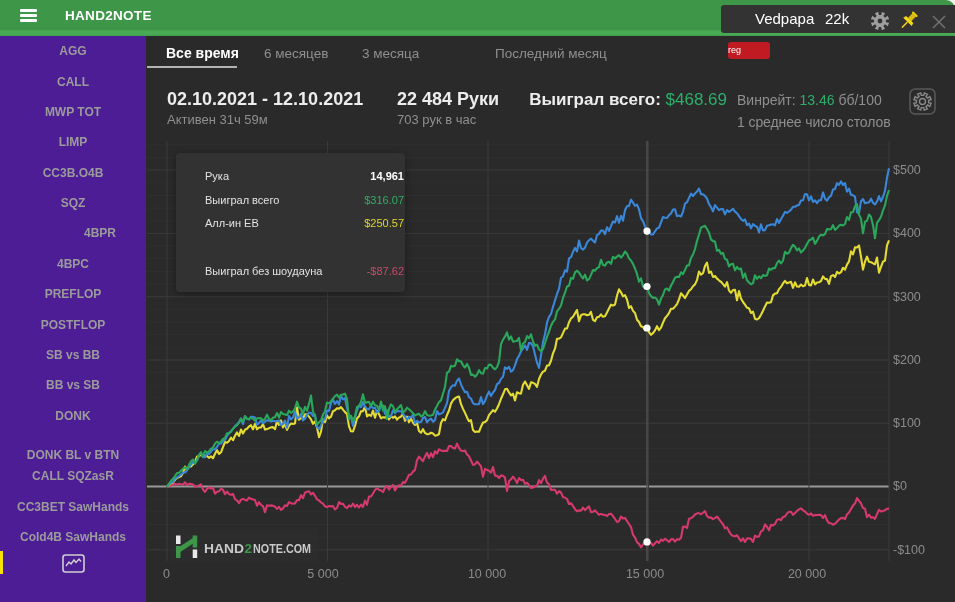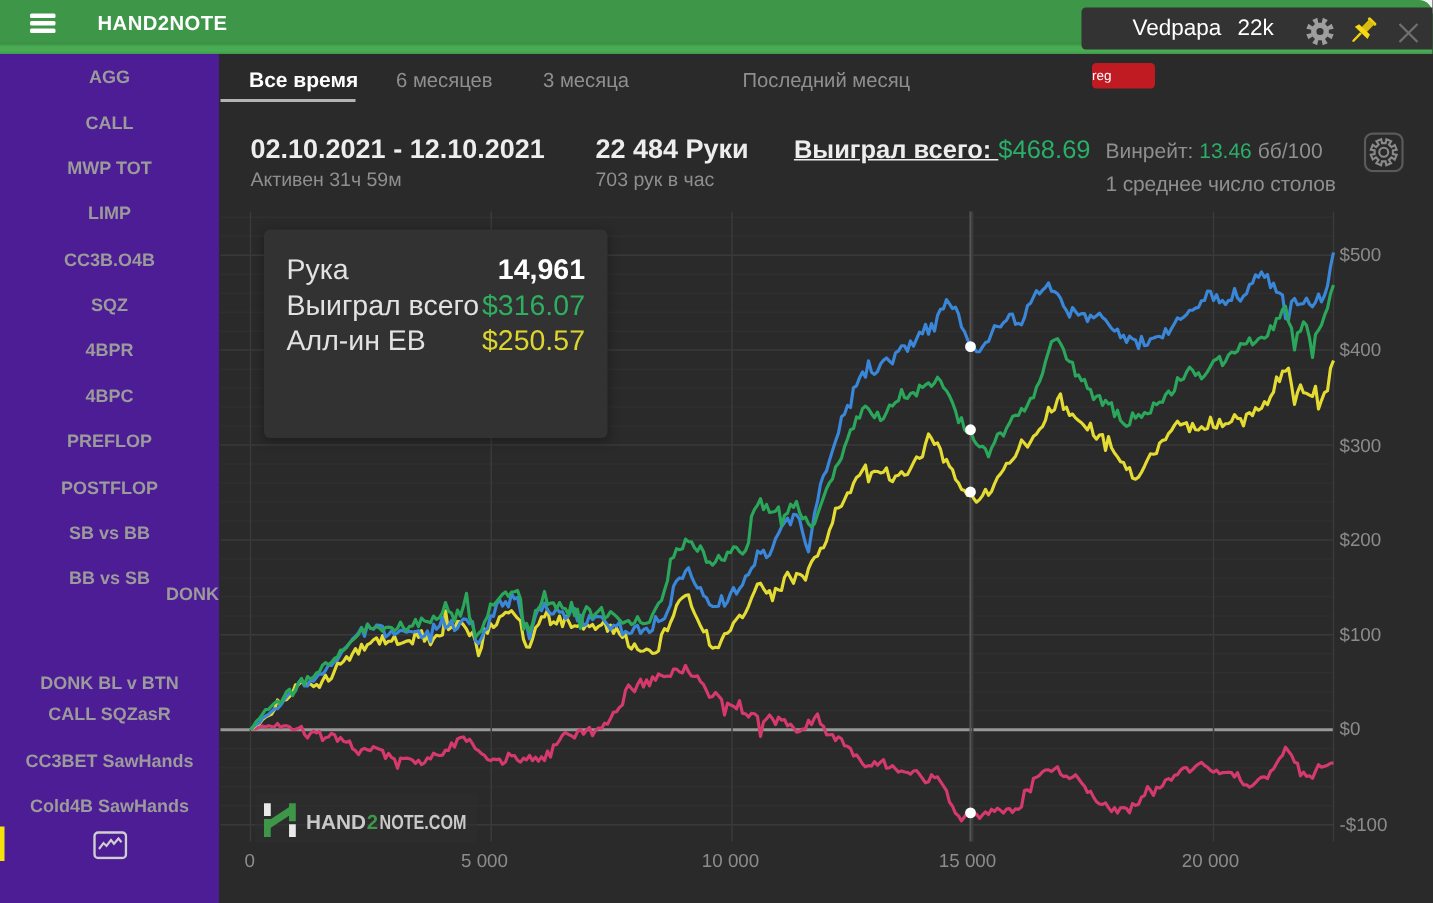--- a/index.html
+++ b/index.html
@@ -23,21 +23,21 @@
   
   .tab{position:absolute;top:46px;font-size:13.5px;font-weight:normal;color:#8f8f8f;}
   #tab1{left:166px;top:45px;color:#fefefe;font-size:14px;font-weight:bold;}
   #underline{position:absolute;left:147px;top:66px;width:90px;height:2px;background:#b3b3b3;}
   
   .w{color:#ededed;} .g{color:#8f8f8f;} .m{color:#2aaf68;}
   #stats{position:absolute;left:0;top:0;width:955px;height:140px;}
   
   #tooltip{position:absolute;left:176px;top:153px;width:229px;height:139px;background:#323232;border-radius:4px;
     box-shadow:0 2px 8px rgba(0,0,0,.35);}
-  .trow{position:absolute;left:15px;width:199px;font-size:19px;color:#e2e2e2;}
+  .trow{position:absolute;left:29px;width:199px;font-size:11px;color:#e2e2e2;}
   .tval{position:absolute;right:0;text-align:right;}
 </style></head>
 <body>
 
 <svg class="abs" style="left:0;top:0;" width="955" height="602" viewBox="0 0 955 602">
   <g>
       <line x1="147.0" y1="144.8" x2="889.0" y2="144.8" stroke="#2f2f2f" stroke-width="1"></line>
   <line x1="147.0" y1="157.5" x2="889.0" y2="157.5" stroke="#2f2f2f" stroke-width="1"></line>
   <line x1="147.0" y1="182.8" x2="889.0" y2="182.8" stroke="#2f2f2f" stroke-width="1"></line>
   <line x1="147.0" y1="195.5" x2="889.0" y2="195.5" stroke="#2f2f2f" stroke-width="1"></line>
@@ -143,27 +143,27 @@
   </div>
 </div>
 
 <div id="sidebar">
     <div class="sbitem" style="top:8px;">AGG</div>
   <div class="sbitem" style="top:39px;">CALL</div>
   <div class="sbitem" style="top:69px;">MWP TOT</div>
   <div class="sbitem" style="top:99px;">LIMP</div>
   <div class="sbitem" style="top:130px;">CC3B.O4B</div>
   <div class="sbitem" style="top:160px;">SQZ</div>
-  <div class="sbitem" style="top:190px;">4BPR</div>
+  <div class="sbitem" style="top:190px;padding-left:27px;">4BPR</div>
   <div class="sbitem" style="top:221px;">4BPC</div>
   <div class="sbitem" style="top:251px;">PREFLOP</div>
   <div class="sbitem" style="top:282px;">POSTFLOP</div>
   <div class="sbitem" style="top:312px;text-align:center;">SB vs BB</div>
   <div class="sbitem" style="top:342px;">BB vs SB</div>
-  <div class="sbitem" style="top:353px;text-align:right;">DONK</div>
+  <div class="sbitem" style="top:373px;">DONK</div>
   <div class="sbitem" style="top:412px;">DONK BL v BTN</div>
   <div class="sbitem" style="top:433px;">CALL SQZasR</div>
   <div class="sbitem" style="top:464px;">CC3BET SawHands</div>
   <div class="sbitem" style="top:494px;">Cold4B SawHands</div>
   <svg class="abs" style="left:62px;top:518px;" width="23" height="19" viewBox="0 0 23 19">
     <rect x="1" y="1" width="21" height="17" rx="2.5" fill="none" stroke="#cfcfcf" stroke-width="1.6"></rect>
     <polyline points="4,12 7,8 9,10 12,6 14,8.5 17,5 19,7.5" fill="none" stroke="#cfcfcf" stroke-width="1.4"></polyline>
   </svg>
   <div id="yellowbar"></div>
 </div>
@@ -173,27 +173,28 @@
 <div class="tab" style="left:362px;">3 месяца</div>
 <div class="tab" style="left:455px;margin-left:40px;">Последний месяц</div>
 <div id="underline"></div>
 
 <div id="stats">
   <div class="abs w" style="left:167px;top:89px;font-size:18px;font-weight:bold;">02.10.2021 - 12.10.2021</div>
   <div class="abs g" style="left:167px;top:112px;font-size:13px;">Активен 31ч 59м</div>
   <div class="abs w" style="left:397px;top:89px;font-size:18px;font-weight:bold;">22 484 Руки</div>
   <div class="abs g" style="left:397px;top:112px;font-size:13px;">703 рук в час</div>
   <div class="abs" style="left:529px;top:90px;width:198px;font-size:17px;text-align:right;white-space:nowrap;">
-    <span class="w" style="font-weight:bold;text-decoration:underline;">Выиграл всего: </span><span class="m">$468.69</span></div>
+    <span class="w" style="font-weight:bold;">Выиграл всего: </span><span class="m">$468.69</span></div>
   <div class="abs" style="left:737px;top:92px;font-size:14px;white-space:nowrap;">
     <span class="g">Винрейт: </span><span class="m">13.46 </span><span class="g">бб/100</span></div>
   <div class="abs g" style="left:737px;top:114px;font-size:14px;letter-spacing:-0.1px;white-space:nowrap;">1 среднее число столов</div>
   <svg class="abs" style="left:909px;top:88px;" width="27" height="27" viewBox="0 0 27 27">
     <rect x="1" y="1" width="25" height="25" rx="5" fill="none" stroke="#5a5a5a" stroke-width="1.5"></rect>
     <path d="M22.12 15.25 L20.80 18.42 L18.64 16.96 L16.93 18.67 L18.36 20.83 L15.19 22.14 L14.69 19.59 L12.27 19.58 L11.75 22.12 L8.58 20.80 L10.04 18.64 L8.33 16.93 L6.17 18.36 L4.86 15.19 L7.41 14.69 L7.42 12.27 L4.88 11.75 L6.20 8.58 L8.36 10.04 L10.07 8.33 L8.64 6.17 L11.81 4.86 L12.31 7.41 L14.73 7.42 L15.25 4.88 L18.42 6.20 L16.96 8.36 L18.67 10.07 L20.83 8.64 L22.14 11.81 L19.59 12.31 L19.58 14.73 Z M 16.5 13.5 A 3.0 3.0 0 1 0 10.5 13.5 A 3.0 3.0 0 1 0 16.5 13.5 Z" fill="none" stroke="#8a8a8a" stroke-width="1.4" fill-rule="evenodd"></path>
   </svg>
 </div>
 
 <div id="tooltip">
   <div class="trow" style="top:17px;">Рука<span class="tval" style="color:#fff;font-weight:bold;">14,961</span></div>
   <div class="trow" style="top:41px;">Выиграл всего<span class="tval" style="color:#2fae60;">$316.07</span></div>
   <div class="trow" style="top:64px;">Алл-ин EВ<span class="tval" style="color:#ddd52e;">$250.57</span></div>
+  <div class="trow" style="top:112px;">Выиграл без шоудауна<span class="tval" style="color:#c84a6b;">-$87.62</span></div>
 </div>
 
 </body></html>

